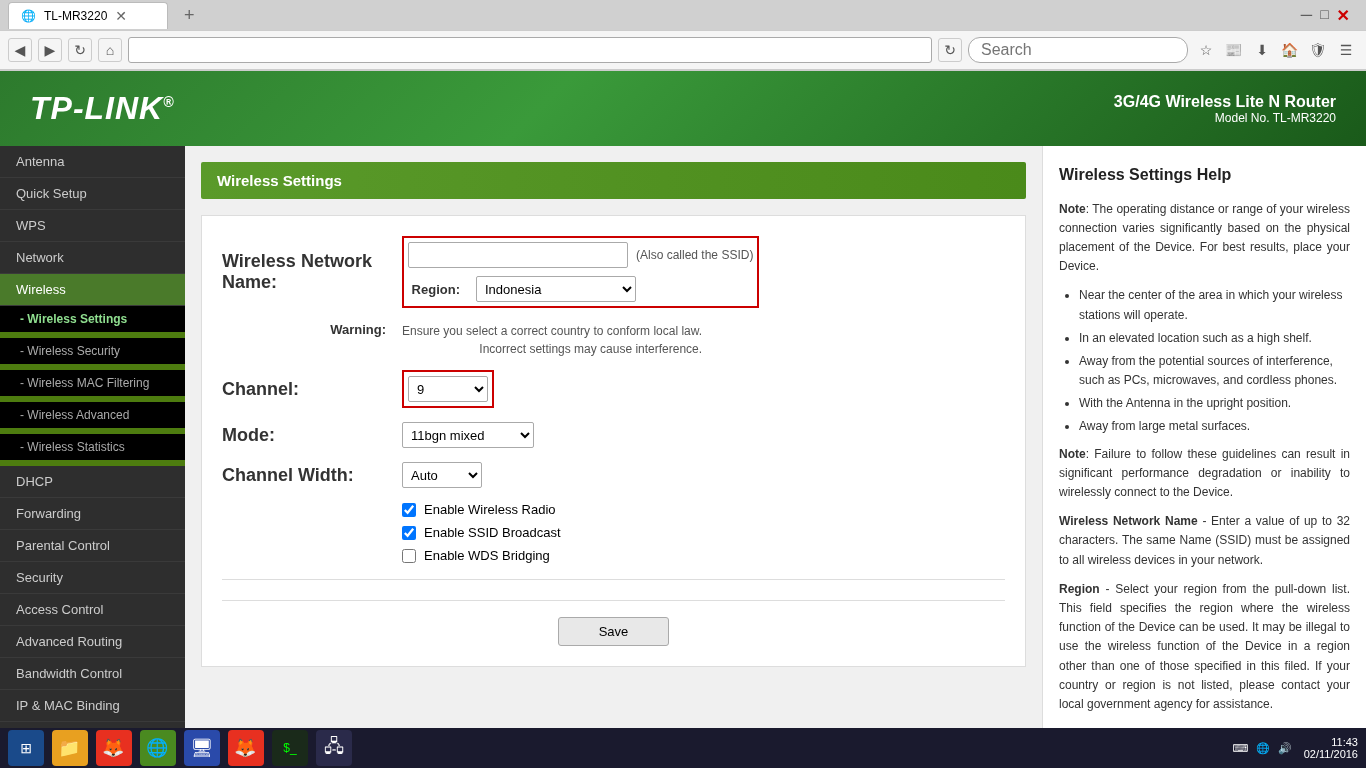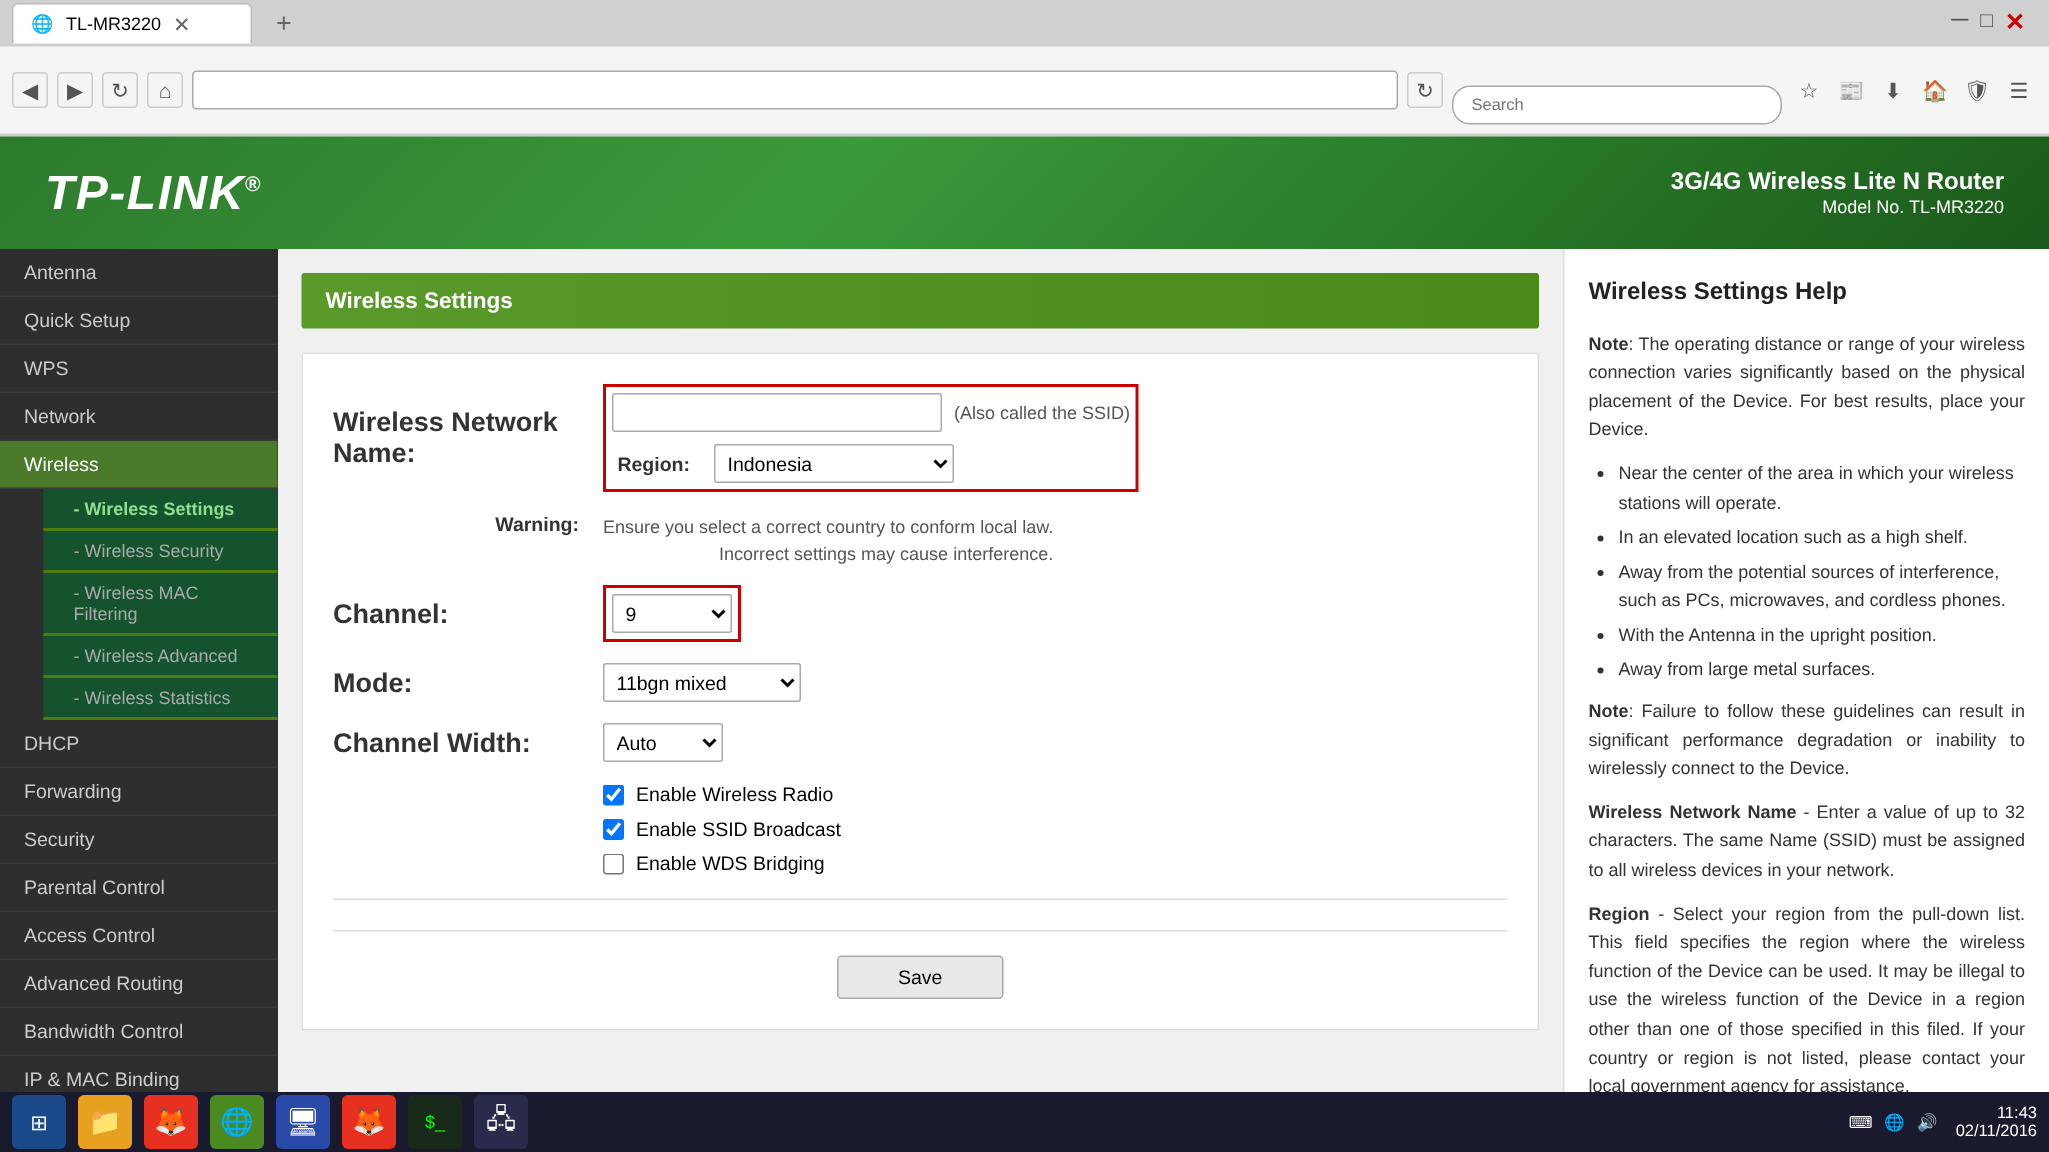--- a/index.html
+++ b/index.html
@@ -72,23 +72,22 @@
       padding: 0 8px;
       font-size: 12px;
       background: #fff;
     }
     .search-bar {
       width: 220px;
       height: 26px;
       border: 1px solid #aaa;
       border-radius: 12px;
       padding: 0 12px;
-      font-size: 11px;
+      font-size: 16px;
       background: #fff;
-      margin-top: 20px;
     }
     .nav-icons {
       display: flex;
       gap: 4px;
     }
     .nav-icon {
       width: 24px; height: 24px;
       display: flex;
       align-items: center;
       justify-content: center;
@@ -148,24 +147,23 @@
       padding: 8px 16px;
       cursor: pointer;
       font-size: 13px;
       border-bottom: 1px solid #3a3a3a;
     }
     .sidebar-item.active { background: #4a7a2a; color: white; }
     .sidebar-subitem {
       padding: 6px 16px 6px 20px;
       cursor: pointer;
       font-size: 12px;
-      background: #14532d;
+      background: #000000;
       color: #aaa;
-      border-bottom: 2px solid #4d7c0f;
-      margin-left: 29px;
+      border-bottom: 6px solid #4d7c0f;
     }
     .sidebar-subitem.active { color: #8fde8f; font-weight: bold; }
 
     
     .main-panel {
       flex: 1;
       background: #f0f0f0;
       overflow-y: auto;
       padding: 0;
     }
@@ -414,22 +412,22 @@
       <div class="sidebar-item">WPS</div>
       <div class="sidebar-item">Network</div>
       <div class="sidebar-item active">Wireless</div>
       <div class="sidebar-subitem active">- Wireless Settings</div>
       <div class="sidebar-subitem">- Wireless Security</div>
       <div class="sidebar-subitem">- Wireless MAC Filtering</div>
       <div class="sidebar-subitem">- Wireless Advanced</div>
       <div class="sidebar-subitem">- Wireless Statistics</div>
       <div class="sidebar-item">DHCP</div>
       <div class="sidebar-item">Forwarding</div>
+      <div class="sidebar-item">Parental Control</div>
       <div class="sidebar-item">Security</div>
-      <div class="sidebar-item">Parental Control</div>
       <div class="sidebar-item">Access Control</div>
       <div class="sidebar-item">Advanced Routing</div>
       <div class="sidebar-item">Bandwidth Control</div>
       <div class="sidebar-item">IP &amp; MAC Binding</div>
       <div class="sidebar-item">Dynamic DNS</div>
       <div class="sidebar-item">System Tools</div>
     </div>
 
     <div class="main-panel">
       <div class="page-content">

